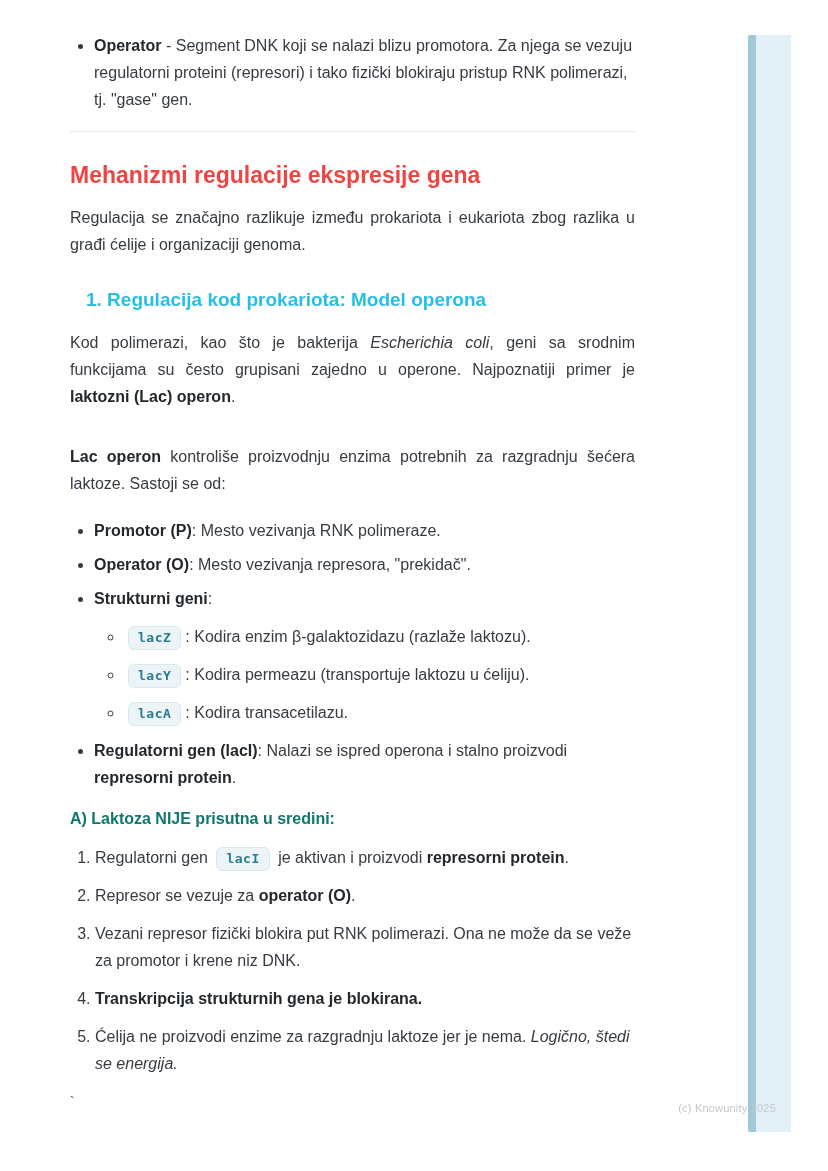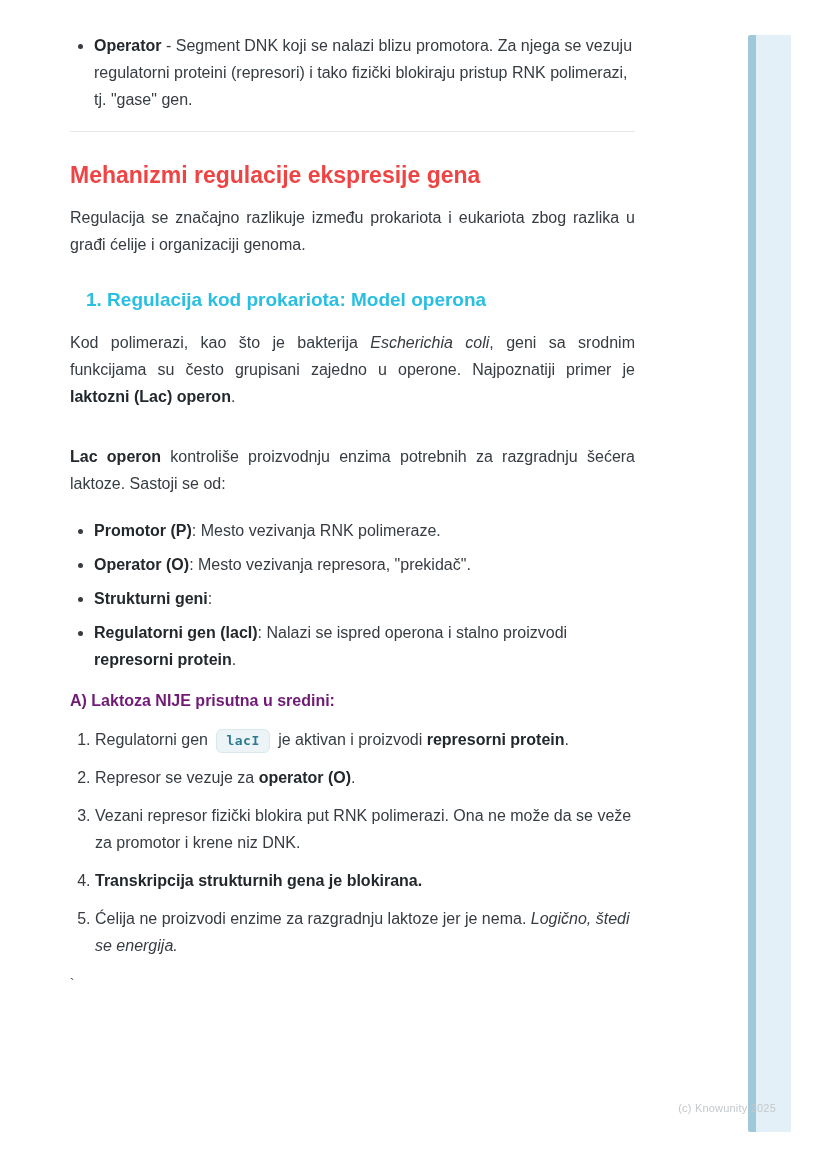--- a/index.html
+++ b/index.html
@@ -48,21 +48,21 @@
     height: 0;
   }
   .p-intro { margin-top: 14px; }
   .p-kod { margin-top: 16px; }
   .p-lac { margin-top: 33px; }
   .ul-comp { margin: 20px 0 14px; padding-left: 24px; list-style: disc; }
   .ul-comp > li { margin-bottom: 7px; }
   .ul-genes { margin: 3px 0 6px; padding-left: 30px; list-style: circle; }
   .ul-genes > li { margin: 11px 0; }
   .p-scenarios { margin-top: 15px; }
-  .p-a { font-weight: bold; color: #701a75; }
+  .p-a { font-weight: bold; color: #0f766e; }
   .ol-steps { margin: 12px 0 4px; padding-left: 25px; }
   .ol-steps > li { margin-bottom: 11px; }
   .stray { margin-top: 7px; font-size: 13px; color: #3a3f44; }
 
   .chip {
     display: inline-block;
     font-family: "DejaVu Sans Mono", monospace;
     font-size: 13px;
     font-weight: bold;
     letter-spacing: 0.5px;
@@ -125,20 +125,25 @@
   <h2>1. Regulacija kod prokariota: Model operona</h2>
 
   <p class="p-kod just"><span>Kod polimerazi, kao što je bakterija </span><em>Escherichia coli</em><span>, geni sa srodnim funkcijama su često grupisani zajedno u operone. Najpoznatiji primer je </span><strong>laktozni (Lac) operon</strong><span>.</span></p>
 
   <p class="p-lac just"><strong>Lac operon</strong><span> kontroliše proizvodnju enzima potrebnih za razgradnju šećera laktoze. Sastoji se od:</span></p>
 
   <ul class="ul-comp">
     <li><strong>Promotor (P)</strong><span>: Mesto vezivanja RNK polimeraze.</span></li>
     <li><strong>Operator (O)</strong><span>: Mesto vezivanja represora, "prekidač".</span></li>
     <li><strong>Strukturni geni</strong><span>:</span>
+      <ul class="ul-genes">
+        <li><code class="chip">lacZ</code><span>: Kodira enzim β-galaktozidazu (razlaže laktozu).</span></li>
+        <li><code class="chip">lacY</code><span>: Kodira permeazu (transportuje laktozu u ćeliju).</span></li>
+        <li><code class="chip">lacA</code><span>: Kodira transacetilazu.</span></li>
+      </ul>
     </li>
     <li><strong>Regulatorni gen (lacI)</strong><span>: Nalazi se ispred operona i stalno proizvodi </span><strong>represorni protein</strong><span>.</span></li>
   </ul>
 
 
   <p class="p-a">A) Laktoza NIJE prisutna u sredini:</p>
 
   <ol class="ol-steps">
     <li><span>Regulatorni gen </span><code class="chip">lacI</code><span> je aktivan i proizvodi </span><strong>represorni protein</strong><span>.</span></li>
     <li><span>Represor se vezuje za </span><strong>operator (O)</strong><span>.</span></li>

